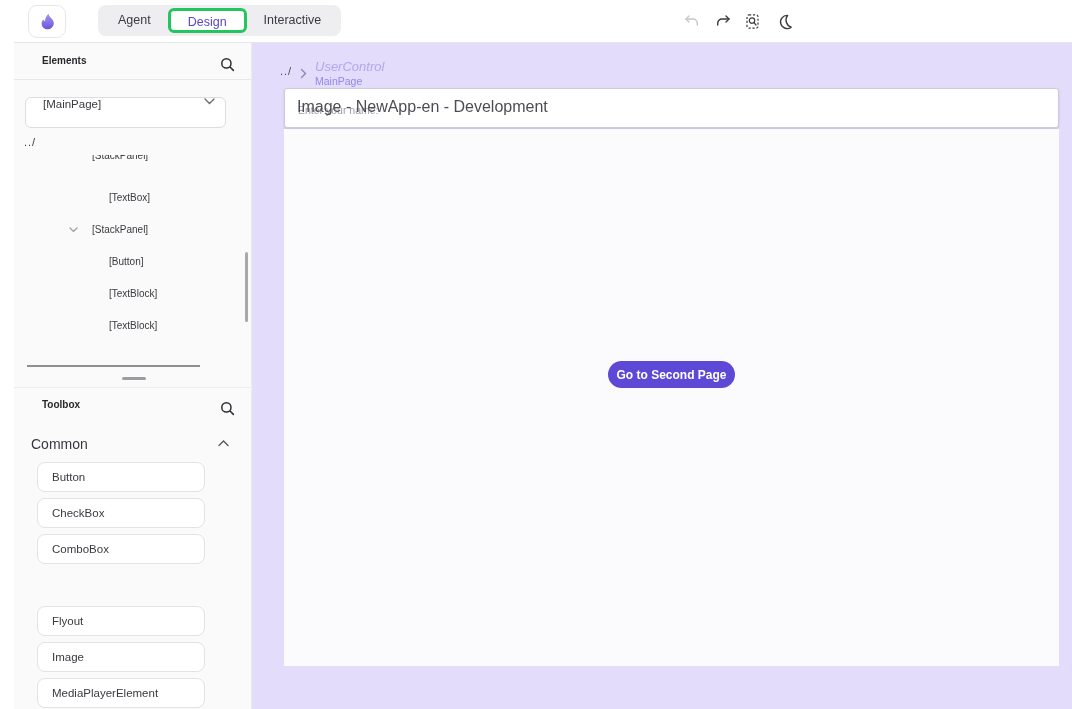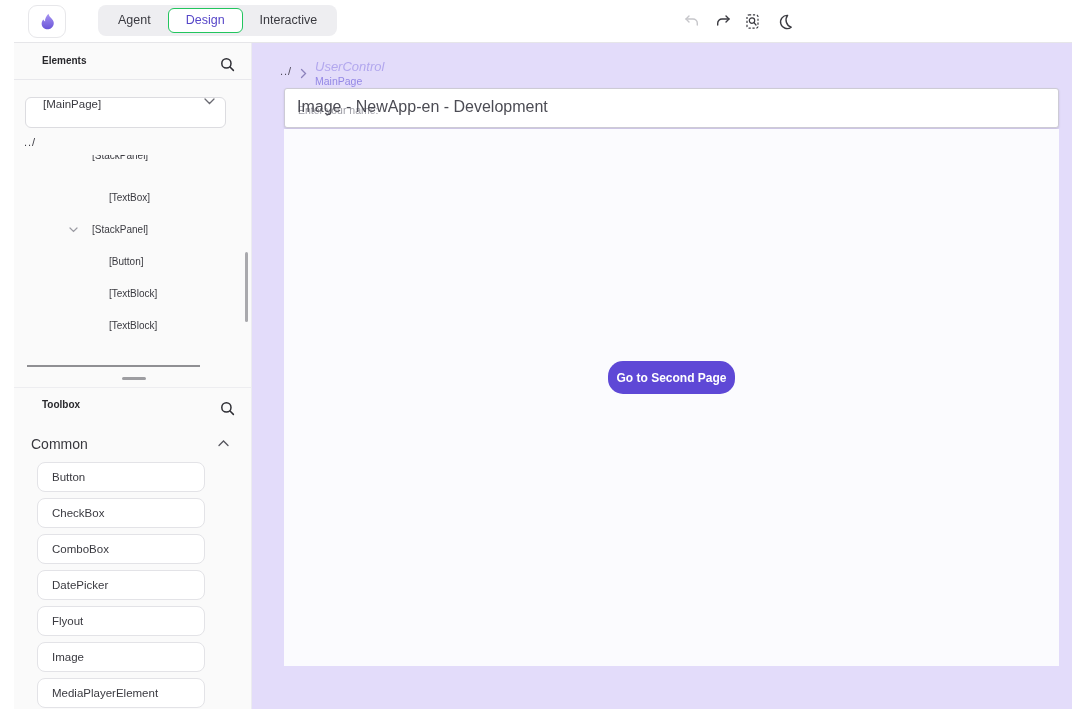--- a/index.html
+++ b/index.html
@@ -12,21 +12,21 @@
   
   .topbar { position:absolute; left:0; top:0; width:1072px; height:43px;
             background:#fff; border-bottom:1px solid #e6e6e9; }
   .logo-btn { position:absolute; left:14px; top:5px; width:38px; height:33px;
               background:#fff; border:1px solid #e7e7ea; border-radius:9px;
               display:flex; align-items:center; justify-content:center; cursor:pointer; }
   .tabgroup { position:absolute; left:84px; top:5px; height:31px; background:#eeeef1;
               border-radius:8px; display:flex; align-items:center; padding:0 3px; }
   .tab { font-size:12.5px; color:#3a3a40; padding:0 17px; height:25px; line-height:25px;
          border-radius:6px; cursor:pointer; white-space:nowrap; }
-  .tab.active { background:#fff; color:#5646c8; border:1px solid #22c55e; line-height:23px; }
+  .tab.active { background:#fff; color:#5646c8; border:3px solid #22c55e; line-height:23px; }
   .tb-icons { position:absolute; right:0; top:0; height:43px; }
   .tb-icon { position:absolute; top:12px; width:19px; height:19px; cursor:pointer; }
 
   
   .sidebar { position:absolute; left:0; top:43px; width:238px; height:666px;
              background:#fafafa; border-right:1px solid #ececf0; }
   .panel-title { position:absolute; left:28px; font-size:10px; font-weight:bold; color:#28282c;text-align:right; }
   .panel-search { position:absolute; right:16px; width:15px; height:15px; cursor:pointer; }
   .hdr-divider { position:absolute; left:0; width:238px; height:1px; background:#e8e8ec; }
 
@@ -66,21 +66,21 @@
 
   .titlebar { position:absolute; left:32px; top:45px; width:775px; height:40px; background:#fff;
               border:1px solid #cdcbd5; border-radius:3px;
               box-shadow:0 1px 2px rgba(60,50,90,0.18); }
   .tb-placeholder { position:absolute; left:13px; top:15px; font-size:10.5px; color:#9b9ba3;
                     z-index:1; white-space:nowrap; }
   .tb-title { position:absolute; left:12px; top:9px; font-size:16px; color:#4c4c54;
               z-index:2; white-space:nowrap; }
 
   .frame { position:absolute; left:32px; top:86px; width:775px; height:537px; background:#fbfbfe; }
-  .go-btn { position:absolute; left:324px; top:232px; width:127px; height:33px;
+  .go-btn { position:absolute; left:324px; top:232px; width:127px; height:27px;
             background:#5e48d6; border:none; border-radius:15px; color:#fff;
             font-family:"Liberation Sans", sans-serif; font-size:12px; font-weight:bold;
             cursor:pointer; }
 
   svg { display:block; }
 </style>
 </head>
 <body>
 
 <div class="app">
@@ -186,21 +186,20 @@
     <div class="tb-section">Common</div>
     <span class="tb-section-chev">
       <svg width="11" height="7" viewBox="0 0 11 7" fill="none" stroke="#55555d" stroke-width="1.3" stroke-linecap="round">
         <path d="M1 5.5 L5.5 1 L10 5.5"></path>
       </svg>
     </span>
 
     <div class="tool-card" style="top:419px">Button</div>
     <div class="tool-card" style="top:455px">CheckBox</div>
     <div class="tool-card" style="top:491px">ComboBox</div>
-    <div class="tool-card" style="top:527px">DatePicker</div>
     <div class="tool-card" style="top:563px">Flyout</div>
     <div class="tool-card" style="top:599px">Image</div>
     <div class="tool-card" style="top:635px">MediaPlayerElement</div>
   </div>
 
   <div class="canvas">
 
     <div class="crumb-root">../</div>
     <span class="crumb-sep">
       <svg width="7" height="11" viewBox="0 0 7 11" fill="none" stroke="#8c82bc" stroke-width="1.3" stroke-linecap="round">

